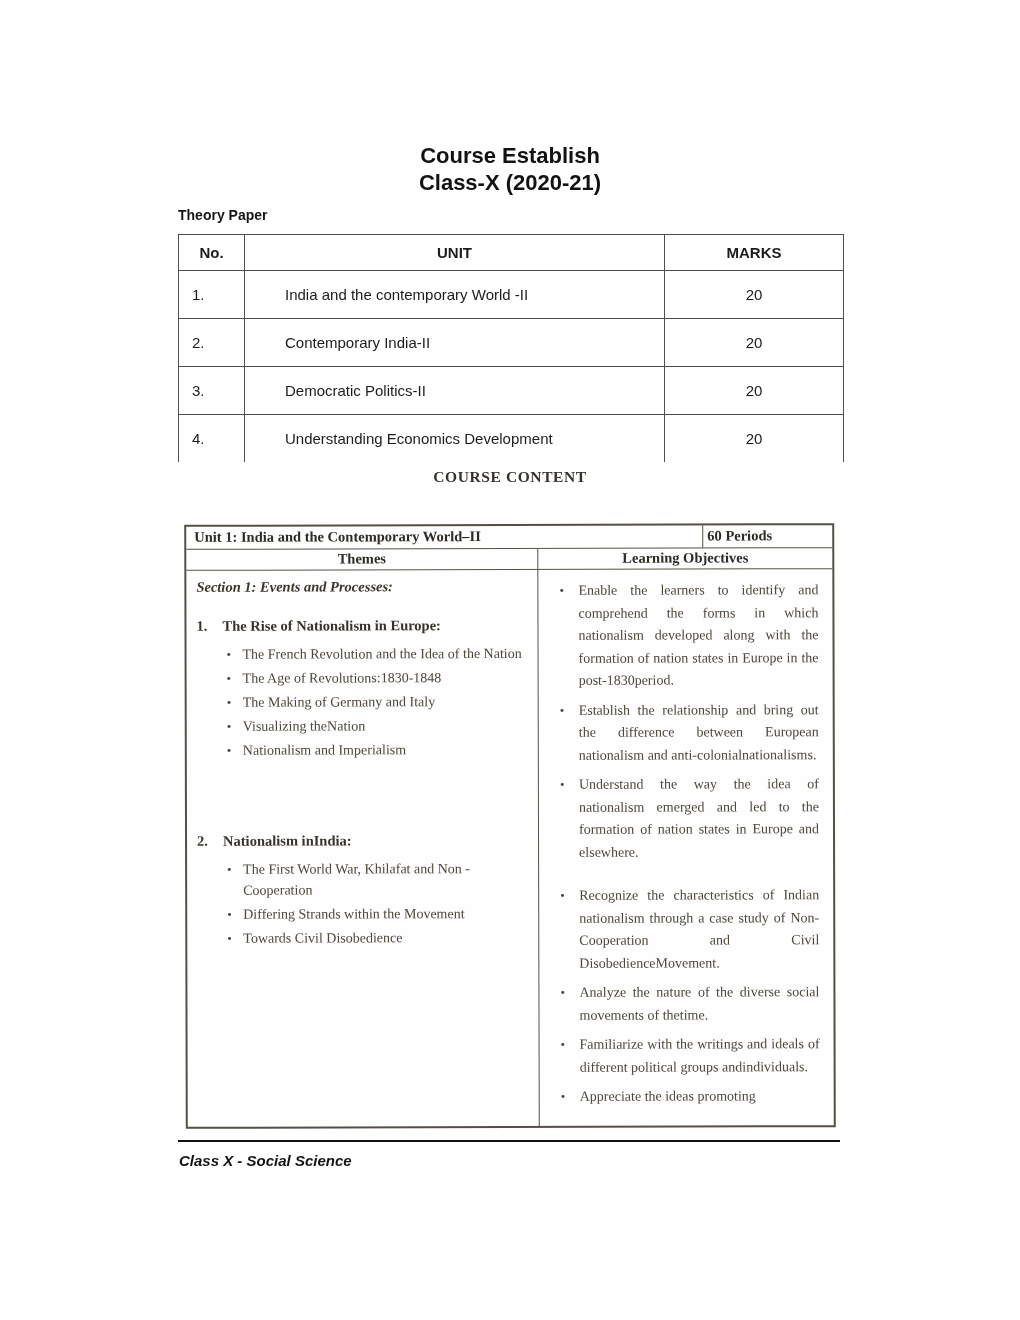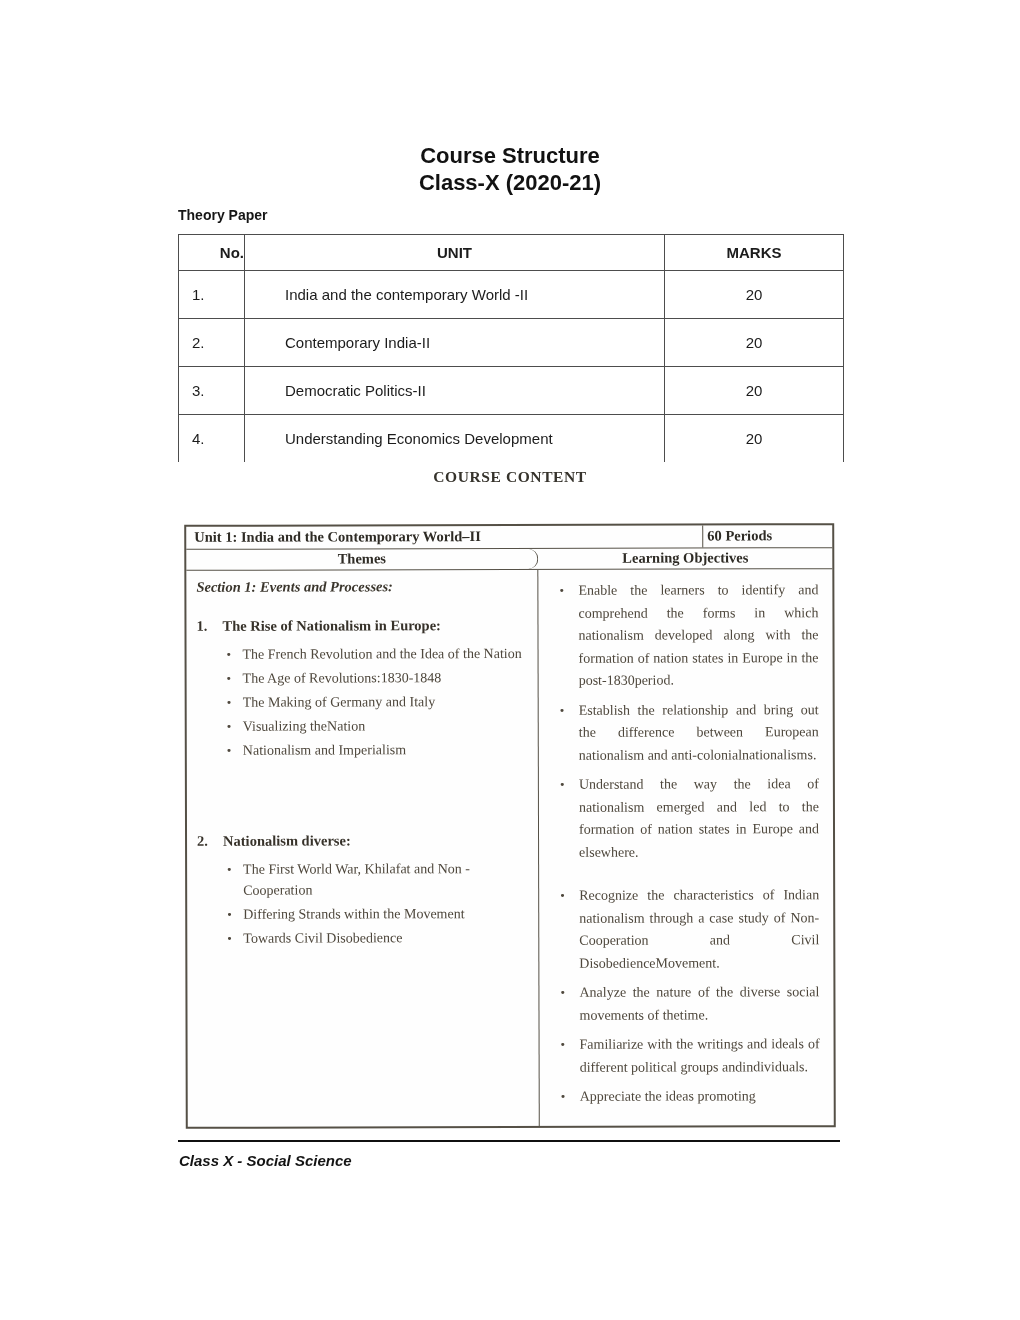--- a/index.html
+++ b/index.html
@@ -42,21 +42,21 @@
     table-layout:fixed;
     font-size:15px;
     color:#1c1c1c;
   }
   .marks-table th, .marks-table td {
     border:1.6px solid #4d4d4d;
     padding:0;
   }
   .marks-table th { height:35px; font-weight:bold; text-align:center; }
   .marks-table td { height:47px; }
-  .marks-table .col-no    { width:65px;text-align:right; }
+  .marks-table .col-no    { width:65px; }
   .marks-table .col-unit  { width:419px; }
   .marks-table .col-marks { width:178px; }
   .marks-table td.cell-no   { padding-left:13px; text-align:left; }
   .marks-table td.cell-unit { padding-left:40px; text-align:left; }
   .marks-table td.cell-marks{ text-align:center; }
   .marks-table tr.last td { border-bottom:none; }
 
   
   .course-content-heading {
     position:absolute;
@@ -97,21 +97,21 @@
   .ct-subheader-row {
     display:flex;
     border-bottom:1.6px solid #555046;
     font-weight:bold;
     color:#2e2b25;
     font-size:14.5px;
   }
   .ct-sub-left {
     width:352px; box-sizing:border-box;
     border-right:1.6px solid #555046;
-    text-align:center; padding:1px 0 2px 0;border-radius:10px;
+    text-align:center; padding:1px 0 2px 0;
   }
   .ct-sub-right { flex:1; text-align:center; padding:1px 0 2px 0; }
 
   .ct-body { display:flex; min-height:535px; }
   .ct-left {
     width:352px; box-sizing:border-box;
     border-right:1.6px solid #555046;
     padding:8px 14px 12px 10px;
     font-size:14px;
   }
@@ -190,21 +190,21 @@
     font-size:15px;
     color:#141414;
   }
 </style>
 </head>
 <body>
 
 <div class="page">
 
   <div class="doc-title">
-    <div>Course Structure</div>
+    <div>Course Establish</div>
     <div>Class-X (2020-21)</div>
   </div>
 
   <div class="theory-label">Theory Paper</div>
 
   <table class="marks-table">
     <thead>
       <tr>
         <th class="col-no">No.</th>
         <th class="col-unit">UNIT</th>
@@ -264,21 +264,21 @@
             <li>The Age of Revolutions:1830-1848</li>
             <li>The Making of Germany and Italy</li>
             <li>Visualizing theNation</li>
             <li>Nationalism and Imperialism</li>
           </ul>
         </div>
 
         <div class="topic topic2">
           <div class="topic-title">
             <span class="topic-num">2.</span>
-            <span>Nationalism diverse:</span>
+            <span>Nationalism inIndia:</span>
           </div>
           <ul class="theme-bullets">
             <li>The First World War, Khilafat and Non - Cooperation</li>
             <li>Differing Strands within the Movement</li>
             <li>Towards Civil Disobedience</li>
           </ul>
         </div>
       </div>
 
       <div class="ct-right">

